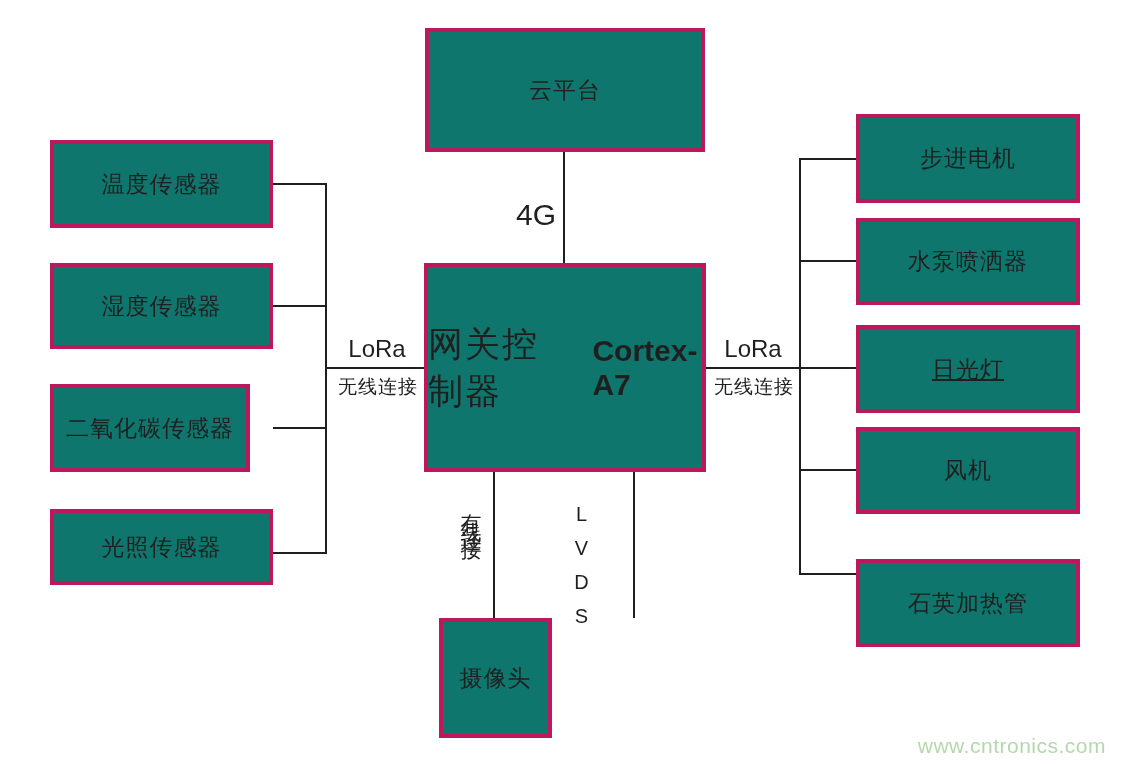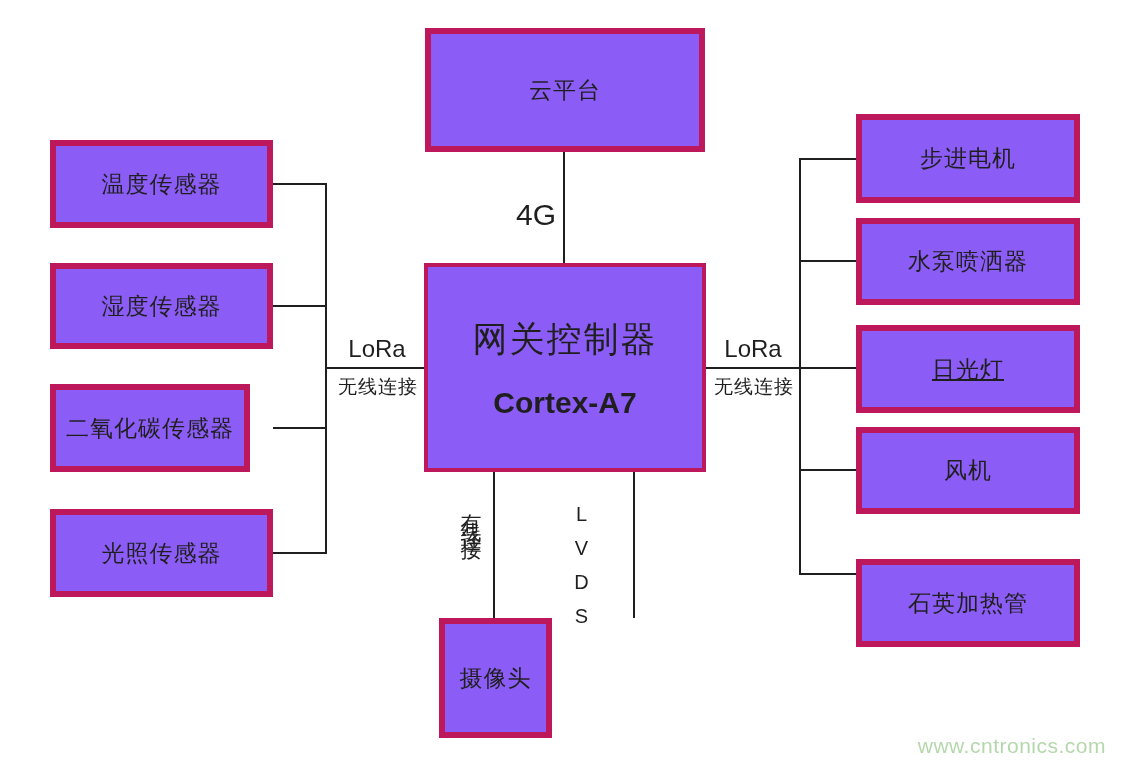--- a/index.html
+++ b/index.html
@@ -7,34 +7,34 @@
     position: relative;
     width: 1122px;
     height: 764px;
     background: #ffffff;
     font-family: "Liberation Sans", "DejaVu Sans", sans-serif;
     color: #1f1f1f;
     overflow: hidden;
   }
   .box {
     position: absolute;
-    border: 6px solid #be185d;
-    background: #8b5cf6;
+    border: 4px solid #be185d;
+    background: #0f766e;
     display: flex;
     align-items: center;
     justify-content: center;
     text-align: left;
     font-size: 23px;
     letter-spacing: 1px;
     box-sizing: border-box;
     z-index: 2;
   }
   .box.thick {
     border-width: 4px;
-    flex-direction: column;
+    flex-direction: row;
     gap: 23px;
   }
   .gw-title { font-size: 35px; letter-spacing: 2px; }
   .gw-sub   { font-size: 30px; letter-spacing: 0; font-weight: bold; }
   .line {
     position: absolute;
     background: #1f1f1f;
     z-index: 1;
   }
   .edge-label {
@@ -99,21 +99,21 @@
 
   <div class="box" style="left:50px; top:140px; width:223px; height:88px;">
     <span>温度传感器</span>
   </div>
   <div class="box" style="left:50px; top:263px; width:223px; height:86px;">
     <span>湿度传感器</span>
   </div>
   <div class="box" style="left:50px; top:384px; width:200px; height:88px;">
     <span>二氧化碳传感器</span>
   </div>
-  <div class="box" style="left:50px; top:509px; width:223px; height:88px;">
+  <div class="box" style="left:50px; top:509px; width:223px; height:76px;">
     <span>光照传感器</span>
   </div>
 
   <div class="box" style="left:856px; top:114px; width:224px; height:89px;">
     <span>步进电机</span>
   </div>
   <div class="box" style="left:856px; top:218px; width:224px; height:87px;">
     <span>水泵喷洒器</span>
   </div>
   <div class="box" style="left:856px; top:325px; width:224px; height:88px;text-decoration:underline;">

